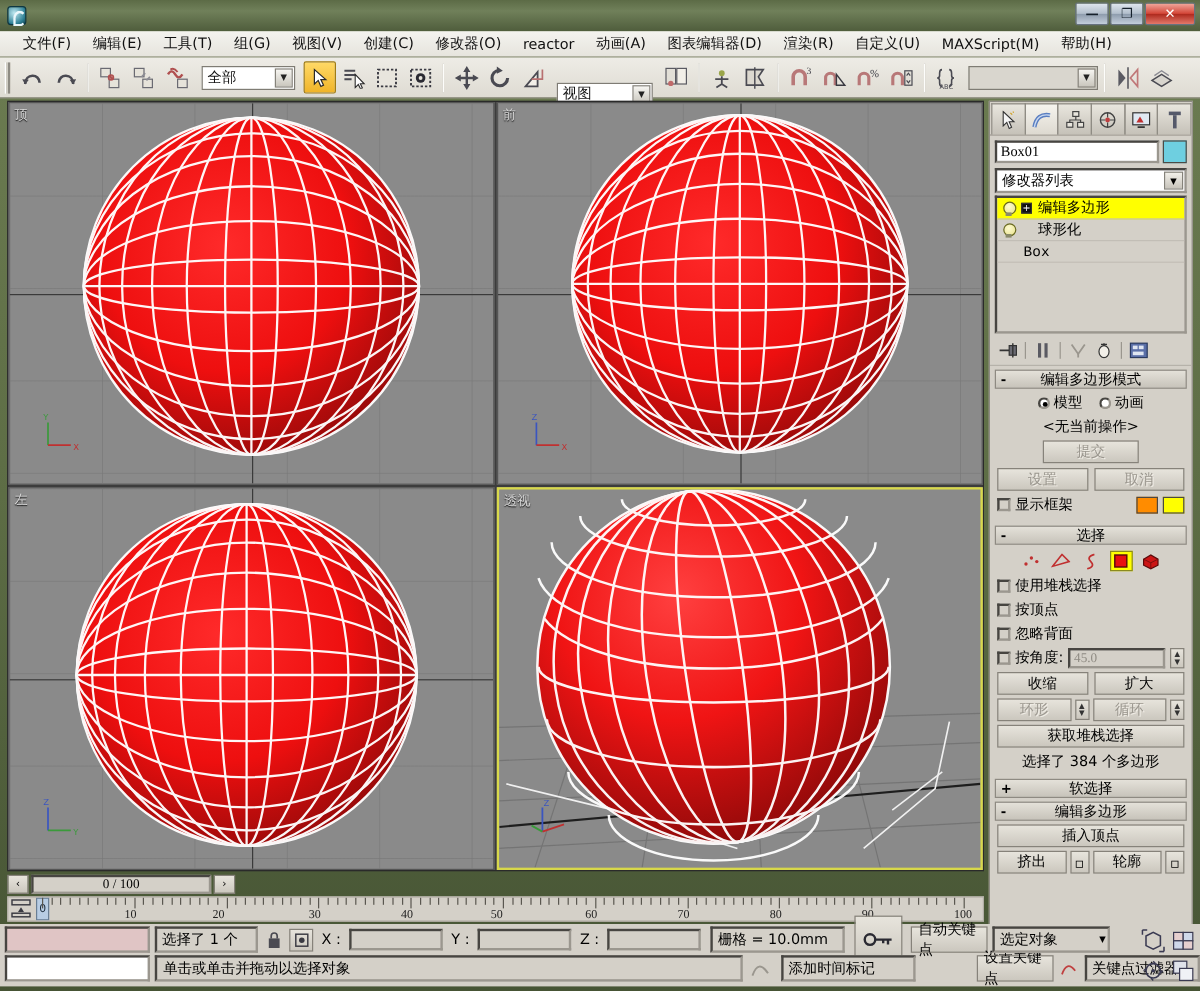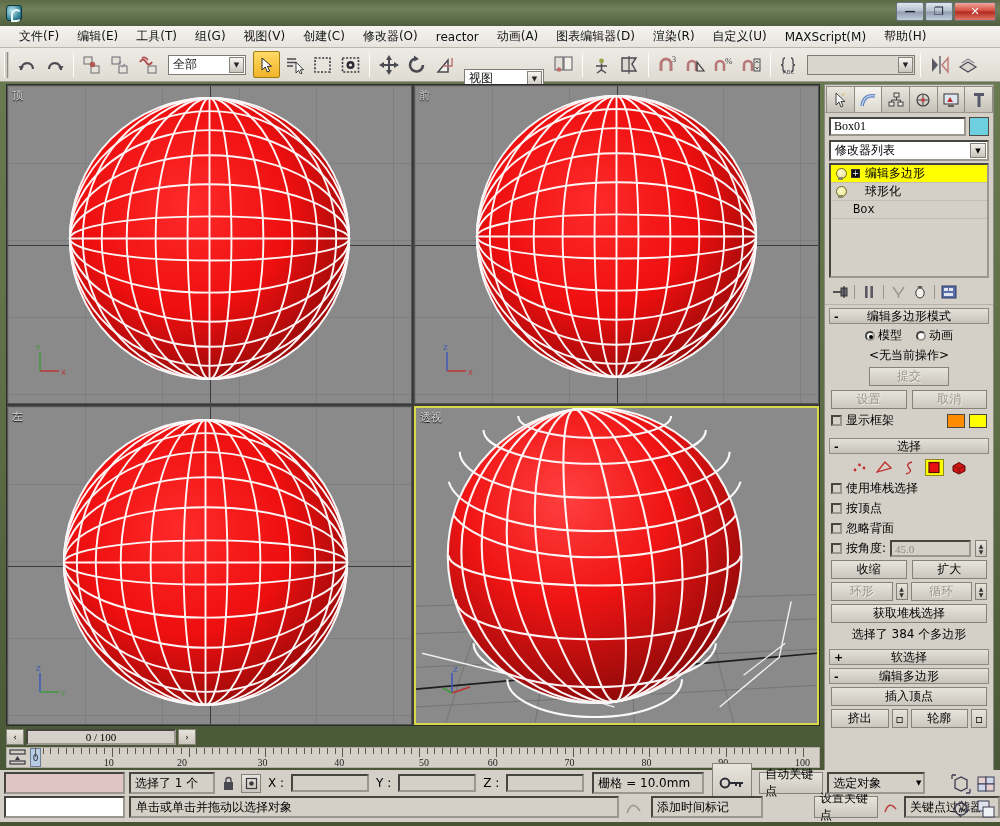--- a/index.html
+++ b/index.html
@@ -1047,21 +1047,21 @@
         <div class="tick" style="left: 757.6px; height: 6px;"></div>
         <div class="tick" style="left: 765.28px; height: 6px;"></div>
         <div class="tick" style="left: 772.96px; height: 6px;"></div>
         <div class="tick" style="left: 780.64px; height: 6px;"></div>
         <div class="tick" style="left: 788.32px; height: 6px;"></div>
         <div class="tick" style="left: 796px; height: 9px;"></div>
         <div class="num" style="left: 96.8px;">10</div>
         <div class="num" style="left: 170px;">20</div>
         <div class="num" style="left: 250.4px;">30</div>
         <div class="num" style="left: 327.2px;">40</div>
-        <div class="num" style="left: 412px;">50</div>
+        <div class="num" style="left: 402px;">50</div>
         <div class="num" style="left: 480.8px;">60</div>
         <div class="num" style="left: 557.6px;">70</div>
         <div class="num" style="left: 634.4px;">80</div>
         <div class="num" style="left: 711.2px;">90</div>
         <div class="num" style="left: 788px;">100</div>
       </div>
   </div>
   <div style="position:absolute;left:8px;top:748px;width:20px;height:18px;">
     <svg width="20" height="18" viewBox="0 0 20 18">
         <rect x="2" y="2" width="15" height="4" fill="none" stroke="#3a3a42" stroke-width="1.2"></rect>

